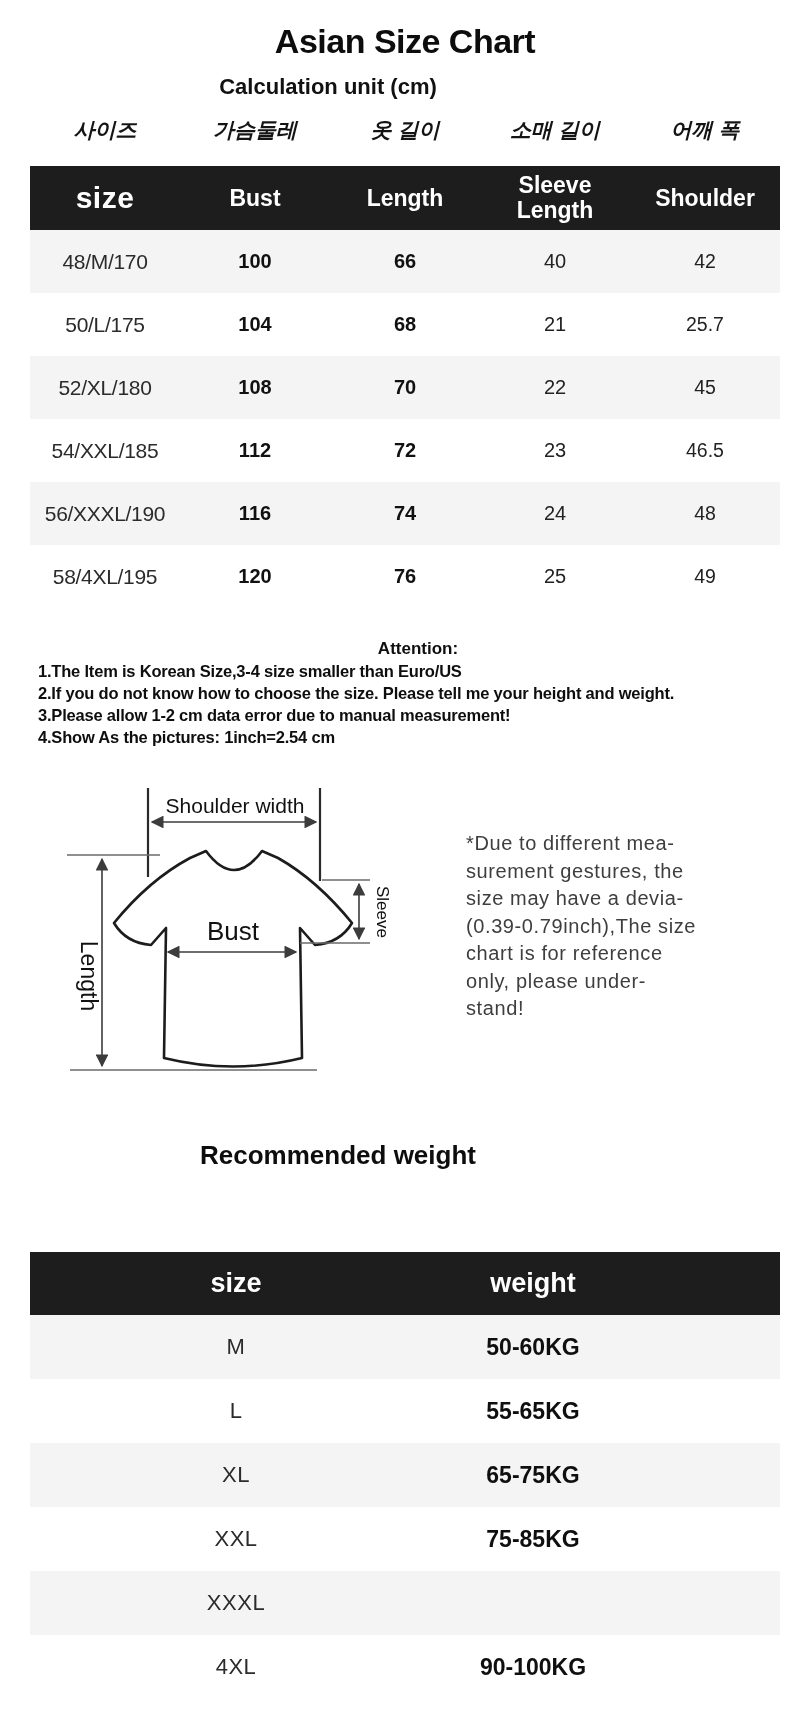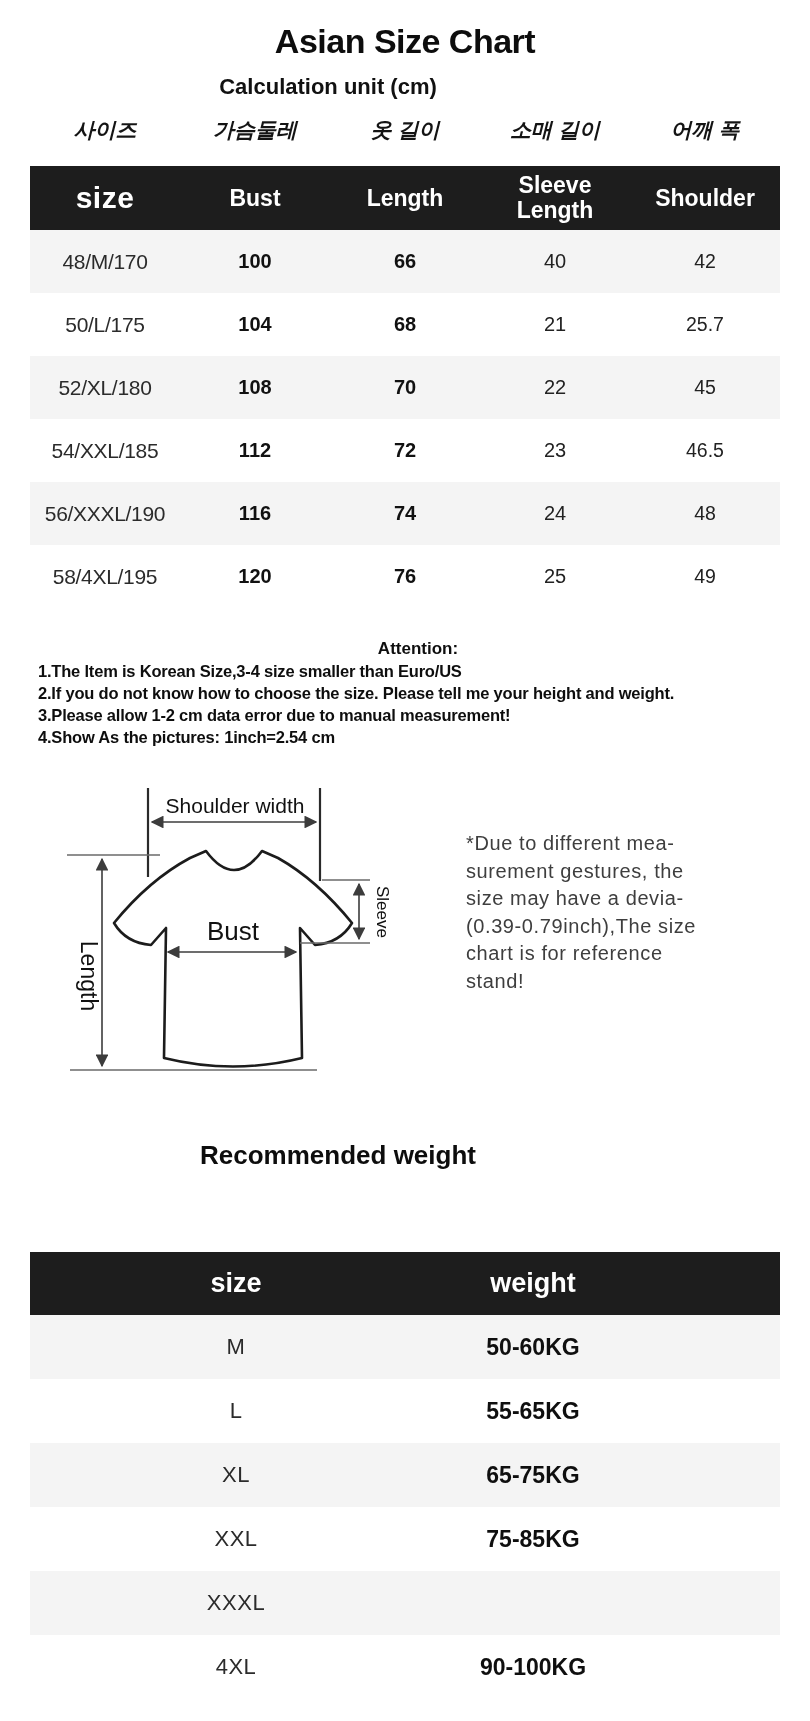--- a/index.html
+++ b/index.html
@@ -179,20 +179,21 @@
       <text x="322" y="127" text-anchor="middle" font-size="17" fill="#111" transform="rotate(90 322 127)">Sleeve</text>
     </svg>
   </div>
 
   <div class="abs side-note">
     <div class="note-line">*Due to different mea-</div>
     <div class="note-line">surement gestures, the</div>
     <div class="note-line">size may have a devia-</div>
     <div class="note-line">(0.39-0.79inch),The size</div>
     <div class="note-line">chart is for reference</div>
+    <div class="note-line">only, please under-</div>
     <div class="note-line">stand!</div>
   </div>
 
   <div class="abs weight-title">Recommended weight</div>
 
   <div class="abs weight-table">
     <div class="whead">
       <div class="whcell c0">size</div>
       <div class="whcell c1">weight</div>
     </div>

